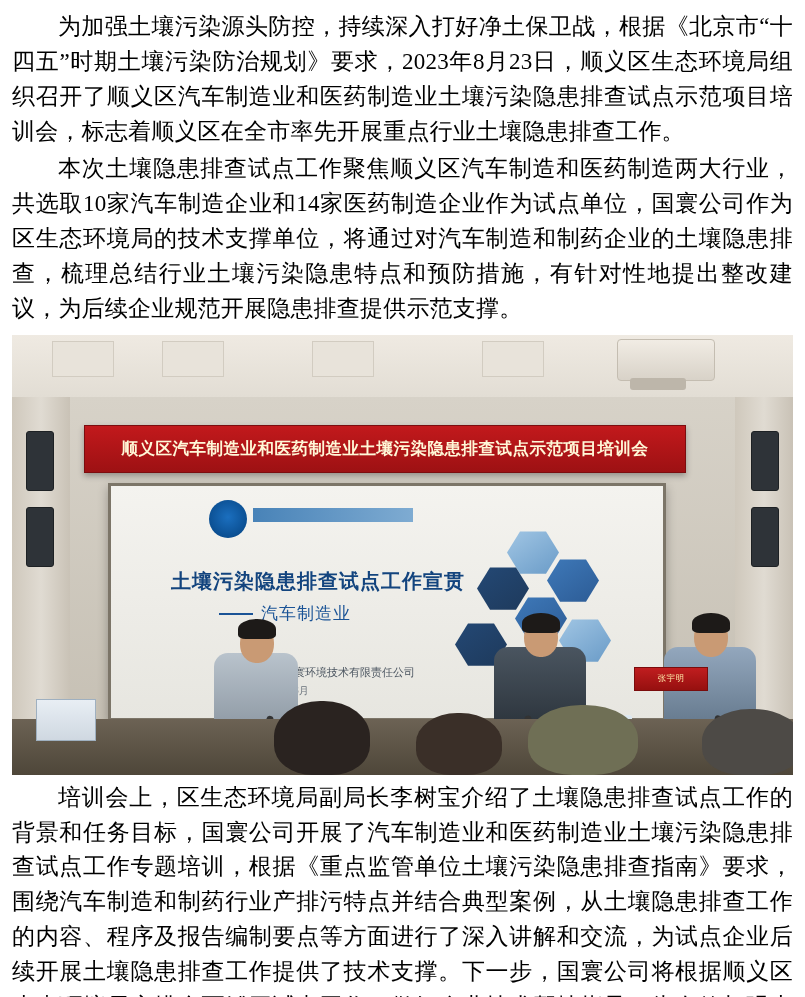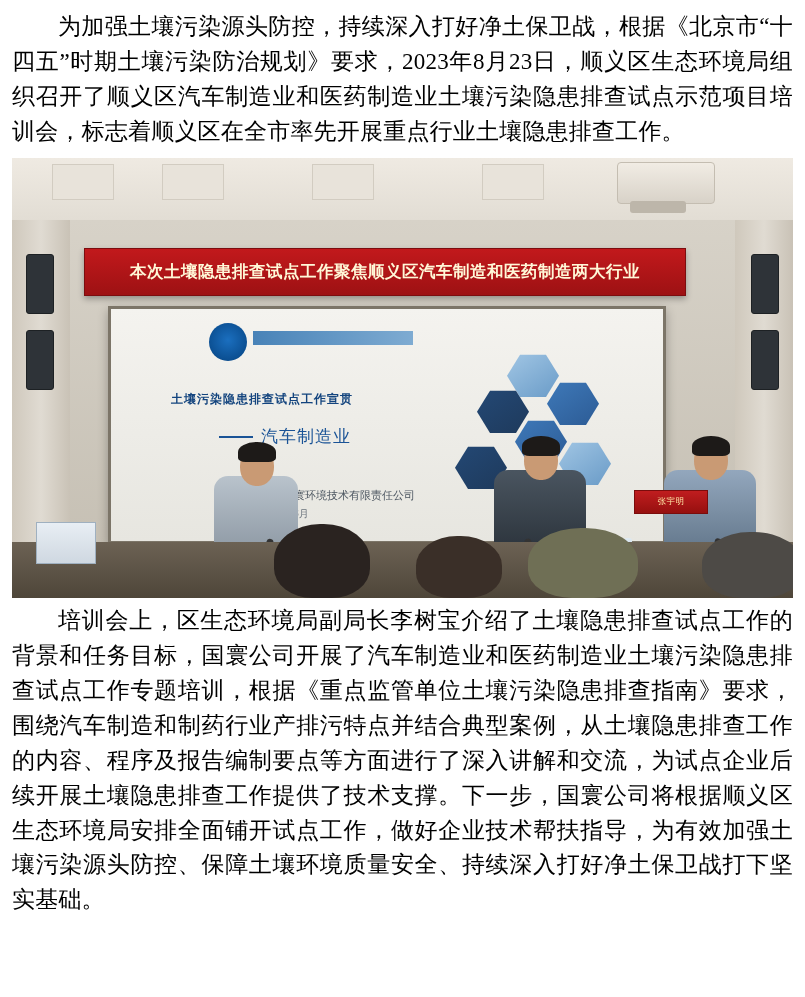--- a/index.html
+++ b/index.html
@@ -95,21 +95,21 @@
     background: radial-gradient(circle at 50% 45%, #1b6fbf 0%, #0b4f92 70%, #083d72 100%);
   }
   .slide-logo-txt {
     position: absolute; left: 142px; top: 22px; width: 160px; height: 14px;
     background: linear-gradient(90deg,#2a6fae, #6a9fcd);
     opacity: .85;
   }
   .slide-title {
     position: absolute; left: 60px; top: 82px;
     font-family: "Liberation Sans", sans-serif;
-    font-size: 12px; font-weight: bold; color: #13447e;
+    font-size: 20px; font-weight: bold; color: #13447e;
     letter-spacing: 1px;
   }
   .slide-sub {
     position: absolute; left: 150px; top: 116px;
     font-family: "Liberation Sans", sans-serif;
     font-size: 17px; font-weight: normal; color: #1a5396;
     letter-spacing: 1px;
   }
   .slide-sub:before {
     content: ""; position: absolute; left: -42px; top: 11px; width: 34px; height: 2px; background: #1a5396;
@@ -213,20 +213,21 @@
     position: absolute; left: 0; bottom: 0; width: 100%; height: 56px;
     background: linear-gradient(#6c6254,#4e4639);
   }
 </style>
 </head>
 <body>
 
 <div class="page">
 
   <p class="para">为加强土壤污染源头防控，持续深入打好净土保卫战，根据《北京市“十四五”时期土壤污染防治规划》要求，2023年8月23日，顺义区生态环境局组织召开了顺义区汽车制造业和医药制造业土壤污染隐患排查试点示范项目培训会，标志着顺义区在全市率先开展重点行业土壤隐患排查工作。</p>
+  <p class="para second">本次土壤隐患排查试点工作聚焦顺义区汽车制造和医药制造两大行业，共选取10家汽车制造企业和14家医药制造企业作为试点单位，国寰公司作为区生态环境局的技术支撑单位，将通过对汽车制造和制药企业的土壤隐患排查，梳理总结行业土壤污染隐患特点和预防措施，有针对性地提出整改建议，为后续企业规范开展隐患排查提供示范支撑。</p>
 
   <div class="figure">
     <div class="photo">
 
       <div class="ceiling">
         <div class="ceil-panel" style="left:40px;"></div>
         <div class="ceil-panel" style="left:150px;"></div>
         <div class="ceil-panel" style="left:300px;"></div>
         <div class="ceil-panel" style="left:470px;"></div>
         <div class="projector"></div>
@@ -235,21 +236,21 @@
       <div class="wall">
         <div class="wall-col" style="left:0;"></div>
         <div class="wall-col" style="right:0;"></div>
 
         <div class="speaker" style="left:14px; top:34px;"></div>
         <div class="speaker" style="left:14px; top:110px;"></div>
         <div class="speaker" style="right:14px; top:34px;"></div>
         <div class="speaker" style="right:14px; top:110px;"></div>
 
         <div class="banner">
-          <span>本次土壤隐患排查试点工作聚焦顺义区汽车制造和医药制造两大行业</span>
+          <span>顺义区汽车制造业和医药制造业土壤污染隐患排查试点示范项目培训会</span>
         </div>
 
         <div class="screen">
           <div class="slide-logo"></div>
           <div class="slide-logo-txt"></div>
 
           <div class="slide-art">
             <div class="hexa light" style="left:70px; top:4px;"></div>
             <div class="hexa" style="left:110px; top:32px;"></div>
             <div class="hexa dark" style="left:40px; top:40px;"></div>

